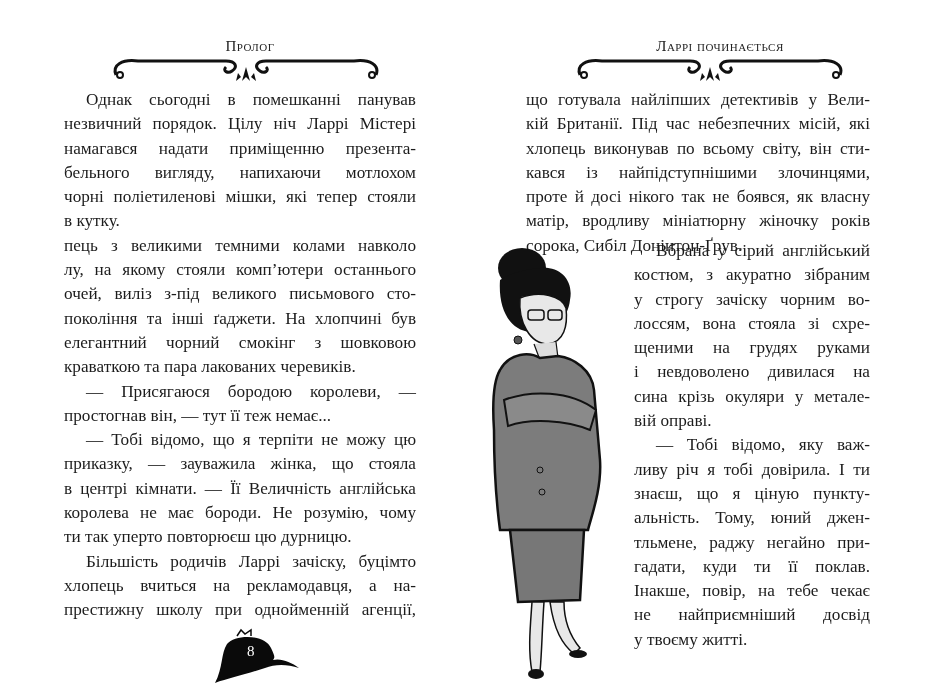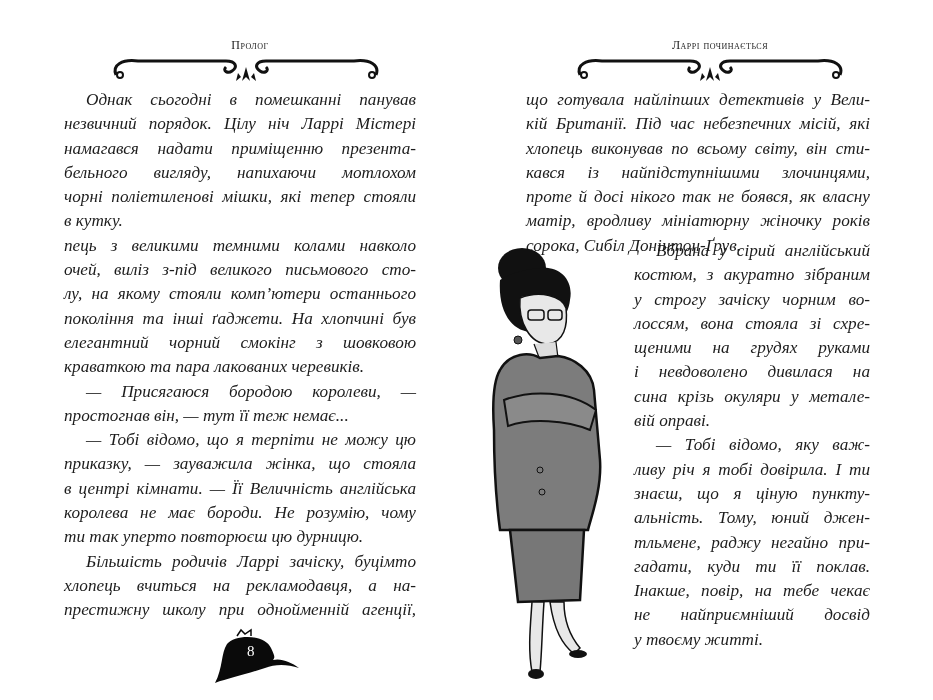--- a/index.html
+++ b/index.html
@@ -2,28 +2,28 @@
 <html><head>
 <meta charset="utf-8">
 <style>
   html, body { margin: 0; padding: 0; background: #ffffff; }
   body { width: 933px; height: 700px; position: relative; overflow: hidden;
          font-family: "DejaVu Serif", "Liberation Serif", serif; color: #1a1a1a; }
   .page { position: absolute; top: 0; height: 700px; }
   .page-left { left: 0; width: 466px; }
   .page-right { left: 466px; width: 467px; }
   .running-head { position: absolute; top: 38px; font-family: "Liberation Serif", serif;
-                  font-size: 12px; letter-spacing: 0.5px; font-variant: small-caps; color: #222; text-align: center; }
+                  font-size: 15px; letter-spacing: 0.5px; font-variant: small-caps; color: #222; text-align: center; }
   .page-left .running-head { left: 100px; width: 300px; }
   .page-right .running-head { left: 54px; width: 400px; }
   .ornament { position: absolute; top: 55px; }
   .page-left .ornament { left: 108px; width: 276px; height: 30px; }
   .page-right .ornament { left: 106px; width: 276px; height: 30px; }
   .text { position: absolute; font-family: "Liberation Serif", serif; font-size: 17.2px;
-          line-height: 24.3px; text-align: justify; color: #1c1c1c; font-style: italic; }
+          line-height: 24.3px; text-align: justify; color: #1c1c1c; }
   .page-left .text { left: 64px; top: 88px; width: 352px; }
   .text .line { display: block; text-align: justify; text-align-last: justify; }
   .text .line.last { text-align-last: left; }
   .illustration { position: absolute; left: 470px; top: 240px; width: 170px; height: 440px; }
   .folio { position: absolute; top: 628px; width: 110px; height: 60px; }
   .page-left .folio { left: 195px; }
   .folio-num { position: absolute; color: #fff; font-family: "Liberation Serif", serif; font-size: 15px; }
   .page-left .folio-num { left: 52px; top: 15px; }
 </style>
 </head>
@@ -40,22 +40,22 @@
     <path d="M130 18 L128 26 L133 22 Z M146 18 L148 26 L143 22 Z" fill="#111"></path>
   </svg>
   <div class="text" id="left-text">
       <span class="line" style="text-indent: 22px;">Однак сьогодні в помешканні панував</span>
       <span class="line">незвичний порядок. Цілу ніч Ларрі Містері</span>
       <span class="line">намагався надати приміщенню презента-</span>
       <span class="line">бельного вигляду, напихаючи мотлохом</span>
       <span class="line">чорні поліетиленові мішки, які тепер стояли</span>
       <span class="line last">в кутку.</span>
       <span class="line">пець з великими темними колами навколо</span>
+      <span class="line">лу, на якому стояли комп’ютери останнього</span>
       <span class="line">очей, виліз з-під великого письмового сто-</span>
-      <span class="line">лу, на якому стояли комп’ютери останнього</span>
       <span class="line">покоління та інші ґаджети. На хлопчині був</span>
       <span class="line">елегантний чорний смокінг з шовковою</span>
       <span class="line last">краваткою та пара лакованих черевиків.</span>
       <span class="line" style="text-indent: 22px;">— Присягаюся бородою королеви, —</span>
       <span class="line last">простогнав він, — тут її теж немає...</span>
       <span class="line" style="text-indent: 22px;">— Тобі відомо, що я терпіти не можу цю</span>
       <span class="line">приказку, — зауважила жінка, що стояла</span>
       <span class="line">в центрі кімнати. — Її Величність англійська</span>
       <span class="line">королева не має бороди. Не розумію, чому</span>
       <span class="line last">ти так уперто повторюєш цю дурницю.</span>

